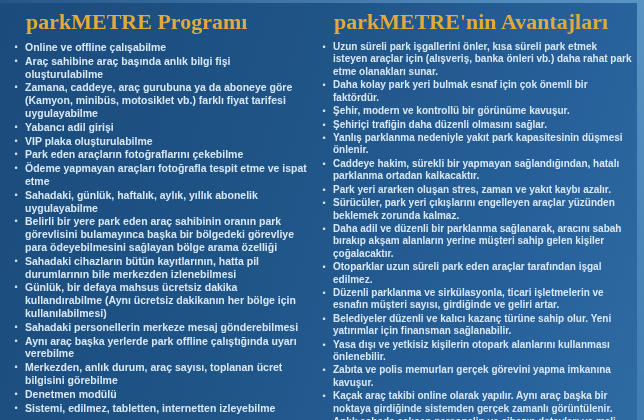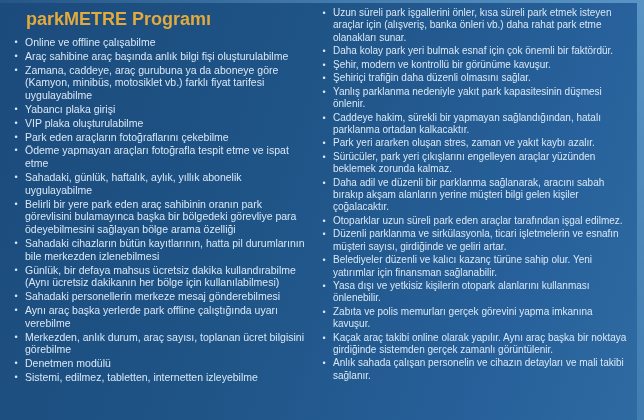--- a/index.html
+++ b/index.html
@@ -30,43 +30,44 @@
     gap:10px;
     padding:7px 12px 0 12px;
     box-sizing:border-box;
   }
   .col{flex:1 1 0;min-width:0;}
   .col-left{max-width:298px;}
   .col-right{max-width:312px;}
   .col-title{
     margin:2px 0 6px 14px;
     color:var(--title);
-    font-size:18px;
+    font-size:22px;
     font-weight:bold;
     white-space:nowrap;
+    font-family:Liberation Serif, serif;
   }
   .bullets{list-style:none;margin:0;padding:0;}
   .bullet-row{
     display:flex;
     align-items:flex-start;
     gap:5px;
     color:var(--text);
     margin:0 0 1px 0;
   }
   .col-left .bullet-row{font-size:10.5px;line-height:12.8px;}
   .col-right .bullet-row{font-size:10px;line-height:12.4px;}
   .dot{
     flex:0 0 8px;
     width:8px;
     text-align:center;
     font-size:9px;
     line-height:12.5px;
     color:var(--text);
   }
-  .bullet-text{flex:1 1 auto;min-width:0;}
+  .bullet-text{flex:1 1 auto;min-width:0;font-weight:bold;}
 </style>
 </head>
 <body>
 
 <div class="slide">
   <div class="edge-top"></div>
   <div class="edge-right"></div>
 
   <div class="columns">
 
@@ -84,21 +85,21 @@
             <span class="bullet-text">Araç sahibine araç başında anlık bilgi fişi oluşturulabilme</span>
           </li>
 
           <li class="bullet-row">
             <span class="dot">•</span>
             <span class="bullet-text">Zamana, caddeye, araç gurubuna ya da aboneye göre (Kamyon, minibüs, motosiklet vb.) farklı fiyat tarifesi uygulayabilme</span>
           </li>
 
           <li class="bullet-row">
             <span class="dot">•</span>
-            <span class="bullet-text">Yabancı plaka girişi</span>
+            <span class="bullet-text">Yabancı adil girişi</span>
           </li>
 
           <li class="bullet-row">
             <span class="dot">•</span>
             <span class="bullet-text">VIP plaka oluşturulabilme</span>
           </li>
 
           <li class="bullet-row">
             <span class="dot">•</span>
             <span class="bullet-text">Park eden araçların fotoğraflarını çekebilme</span>
@@ -150,20 +151,21 @@
           </li>
 
           <li class="bullet-row">
             <span class="dot">•</span>
             <span class="bullet-text">Sistemi, edilmez, tabletten, internetten izleyebilme</span>
           </li>
         </ul>
     </section>
 
     <section class="col col-right">
+      <h2 class="col-title">parkMETRE'nin Avantajları</h2>
       <ul class="bullets">
 
           <li class="bullet-row">
             <span class="dot">•</span>
             <span class="bullet-text">Uzun süreli park işgallerini önler, kısa süreli park etmek isteyen araçlar için (alışveriş, banka önleri vb.) daha rahat park etme olanakları sunar.</span>
           </li>
 
           <li class="bullet-row">
             <span class="dot">•</span>
             <span class="bullet-text">Daha kolay park yeri bulmak esnaf için çok önemli bir faktördür.</span>
@@ -194,21 +196,21 @@
             <span class="bullet-text">Park yeri ararken oluşan stres, zaman ve yakıt kaybı azalır.</span>
           </li>
 
           <li class="bullet-row">
             <span class="dot">•</span>
             <span class="bullet-text">Sürücüler, park yeri çıkışlarını engelleyen araçlar yüzünden beklemek zorunda kalmaz.</span>
           </li>
 
           <li class="bullet-row">
             <span class="dot">•</span>
-            <span class="bullet-text">Daha adil ve düzenli bir parklanma sağlanarak, aracını sabah bırakıp akşam alanların yerine müşteri bilgi gelen kişiler çoğalacaktır.</span>
+            <span class="bullet-text">Daha adil ve düzenli bir parklanma sağlanarak, aracını sabah bırakıp akşam alanların yerine müşteri sahip gelen kişiler çoğalacaktır.</span>
           </li>
 
           <li class="bullet-row">
             <span class="dot">•</span>
             <span class="bullet-text">Otoparklar uzun süreli park eden araçlar tarafından işgal edilmez.</span>
           </li>
 
           <li class="bullet-row">
             <span class="dot">•</span>
             <span class="bullet-text">Düzenli parklanma ve sirkülasyonla, ticari işletmelerin ve esnafın müşteri sayısı, girdiğinde ve geliri artar.</span>

